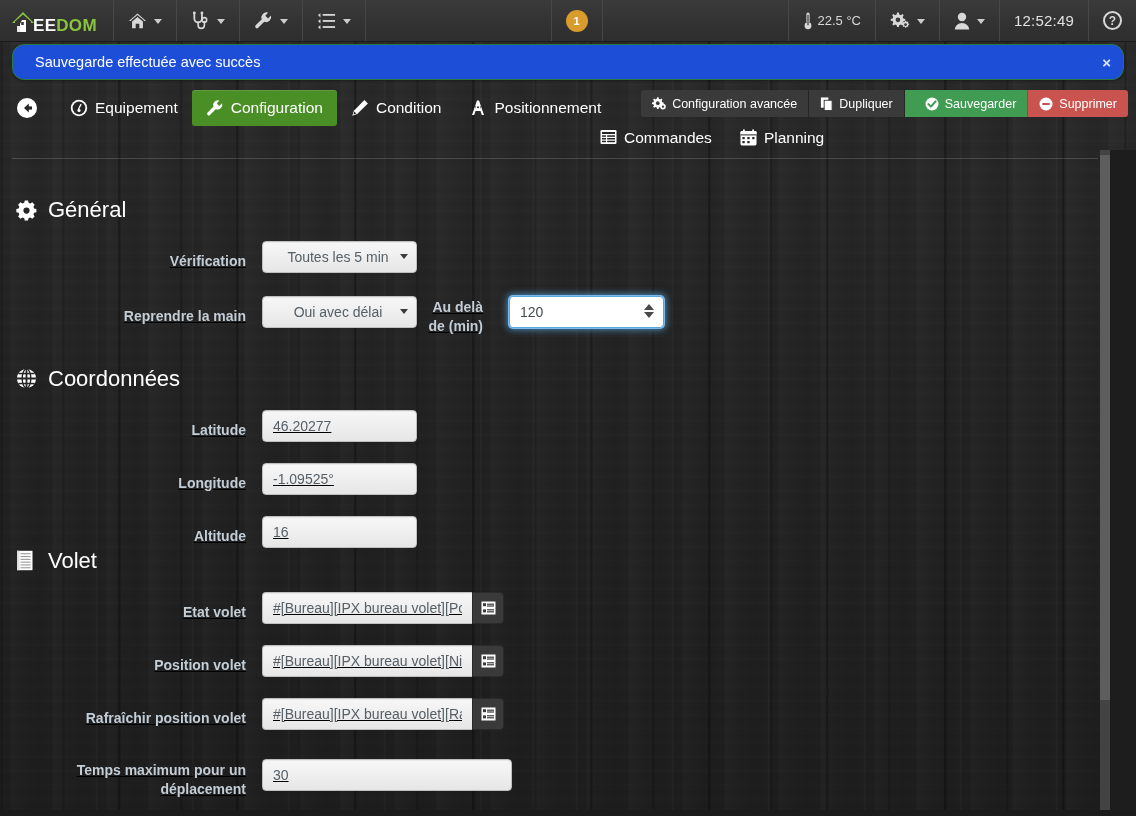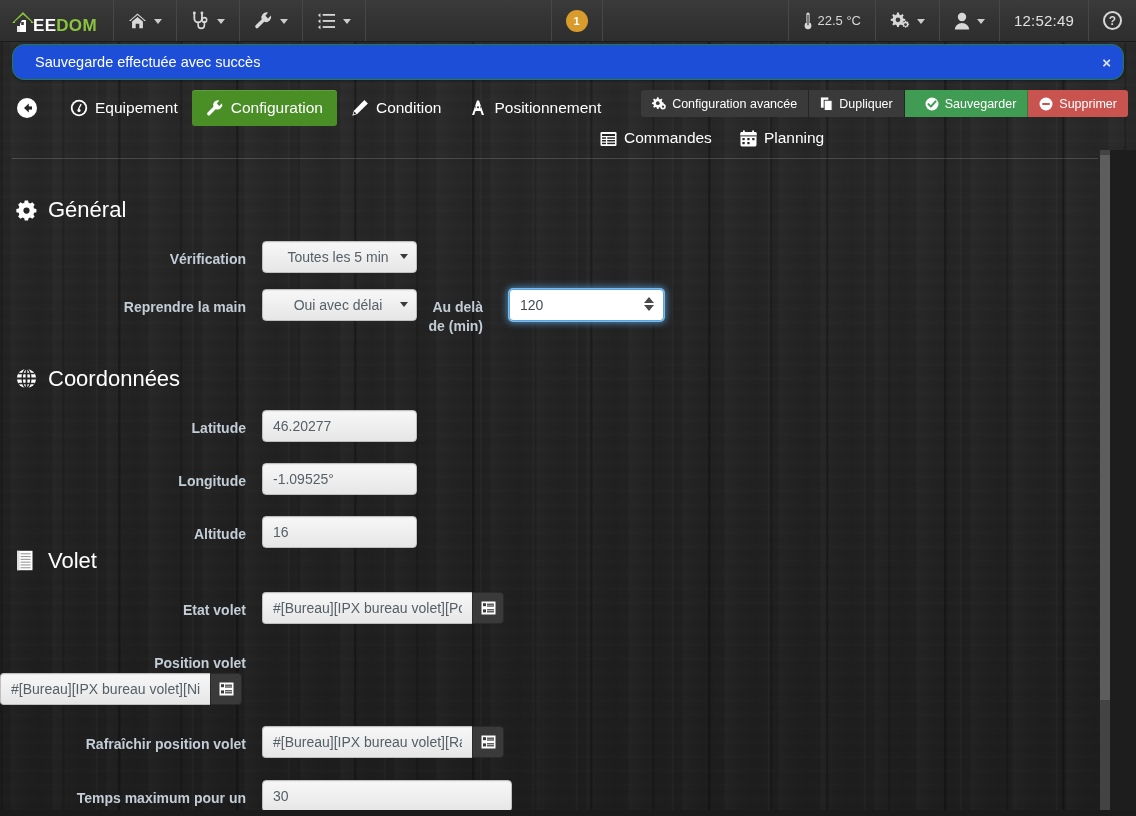--- a/index.html
+++ b/index.html
@@ -137,21 +137,21 @@
   .tabs {
     position: absolute; left: 14px; top: 2px;
     display: flex; align-items: center; gap: 0px;
   }
   .back-btn {
     width: 26px; height: 26px; border-radius: 50%;
     display: flex; align-items: center; justify-content: center;
     color: #ffffff; margin-right: 16px; cursor: pointer;
   }
   .tab {
-    display: flex; align-items: flex-end; gap: 7px;
+    display: flex; align-items: flex-start; gap: 7px;
     padding: 9px 14px;
     color: #ffffff; font-size: 15.5px;
     cursor: pointer;
     border-radius: 3px;
     white-space: nowrap;
   }
   .tab.active {
     background: #4a8f26;
     box-shadow: inset 0 1px 0 rgba(255,255,255,0.12);
   }
@@ -199,22 +199,23 @@
     color: #ffffff;
     font-size: 22px;
     padding-left: 15px;
   }
   .section-head .sec-icon {
     display: inline-flex; align-items: center; justify-content: center;
     width: 22px; height: 22px;
   }
 
   .form-row {
-    display: flex; align-items: flex-start;
+    display: flex; align-items: center;
     margin-top: 16px;
+    text-decoration: underline;
   }
   .form-label {
     width: 262px;
     text-align: right;
     padding-right: 16px;
     padding-top: 9px;
     color: #c3cdd6;
     font-size: 14px;
     font-weight: bold;
     line-height: 1.35;
@@ -674,21 +675,21 @@
               <rect x="6" y="4.4" width="7" height="1.2" fill="#3a3a3a"></rect>
               <rect x="2" y="8.4" width="3" height="3" fill="#3a3a3a"></rect>
               <rect x="6" y="8.2" width="7" height="1.2" fill="#3a3a3a"></rect>
               <rect x="6" y="10.2" width="7" height="1.2" fill="#3a3a3a"></rect>
             </svg>
         </span>
       </div>
     </div>
   </div>
 
-  <div class="form-row" style="margin-top:21px;flex-direction:column;">
+  <div class="form-row" style="margin-top:21px;">
     <div class="form-label">Position volet</div>
     <div class="input-group">
       <input class="inp w210" type="text" value="#[Bureau][IPX bureau volet][Nive" style="">
       <div class="ig-btn">
         <span>
           <svg width="15" height="14" viewBox="0 0 15 14">
               <rect x="0.5" y="0.5" width="14" height="13" fill="#ffffff"></rect>
               <rect x="2" y="2.2" width="3" height="3" fill="#3a3a3a"></rect>
               <rect x="6" y="2.6" width="7" height="1.2" fill="#3a3a3a"></rect>
               <rect x="6" y="4.4" width="7" height="1.2" fill="#3a3a3a"></rect>

